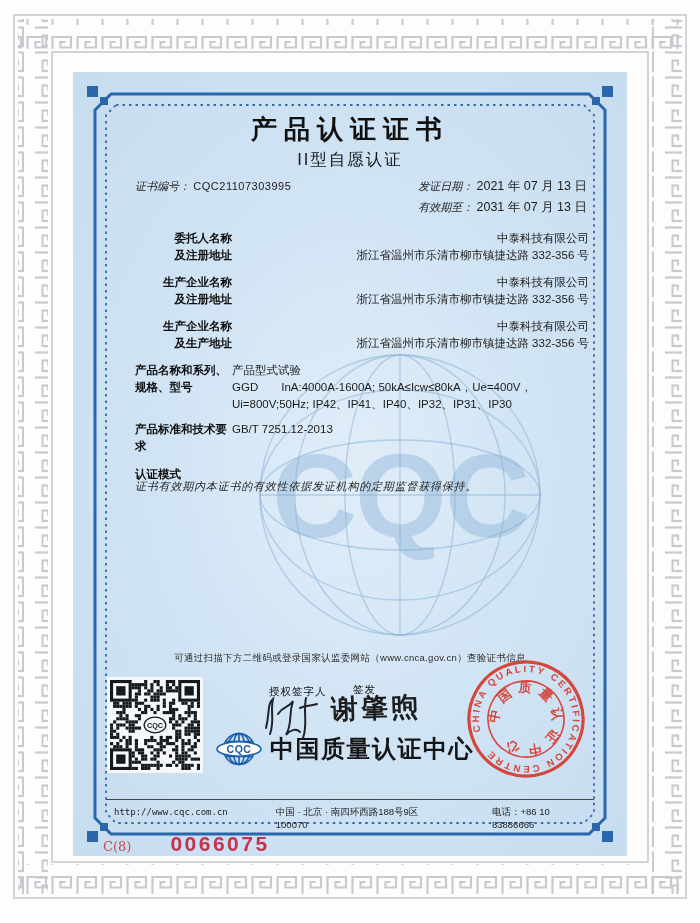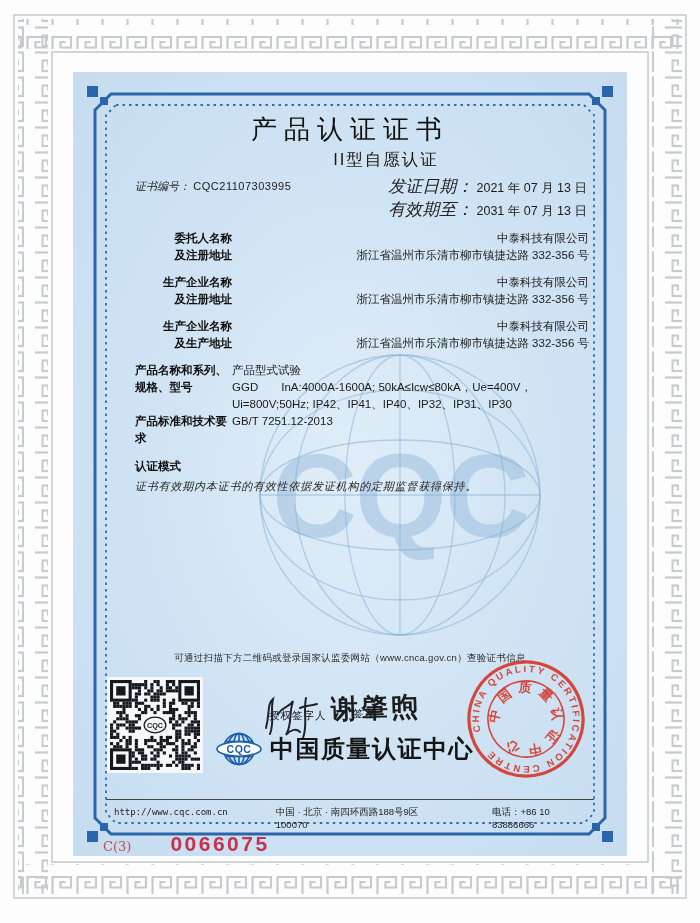--- a/index.html
+++ b/index.html
@@ -12,49 +12,49 @@
   #border-svg{position:absolute;left:0;top:0;}
   
   .panel{
     position:absolute;left:73px;top:72px;width:554px;height:784px;
     background:radial-gradient(ellipse at 50% 50%, #e0edf8 0%, #cfe3f4 55%, #c6dcef 100%);
   }
   .panel > svg.frame{position:absolute;left:0;top:0;}
   .wm{position:absolute;left:177px;top:273px;width:300px;height:300px;pointer-events:none;}
   .title{
     position:absolute;left:0;top:40px;width:100%;text-align:center;
-    font-size:26px;font-weight:400;letter-spacing:7px;color:#101010;
+    font-size:26px;font-weight:700;letter-spacing:7px;color:#101010;
   }
   .subtitle{
     position:absolute;left:0;top:77px;width:100%;text-align:center;
-    font-size:16.5px;font-weight:500;letter-spacing:2px;color:#161616;padding-left:36px;
+    font-size:16.5px;font-weight:500;letter-spacing:2px;color:#161616;
   }
   .certline{position:absolute;left:62px;top:107px;font-size:12px;}
   .certline .kai{font-size:11px;color:#222;}
   .certline .val{font-size:11px;letter-spacing:0.5px;}
   .dates{position:absolute;right:40px;top:104px;text-align:left;line-height:21px;font-size:12px;}
-  .dates .kai{font-size:17px;color:#222;}
+  .dates .kai{font-size:11px;color:#222;}
   .dates .val{font-size:12.5px;}
   .fields{position:absolute;left:62px;right:38px;top:158px;}
   .frow{display:flex;align-items:flex-start;}
   .frow .flab{width:97px;flex:none;font-weight:700;font-size:11.5px;line-height:17px;color:#0d0d0d;}
   .frow .fval{flex:1;font-size:11.5px;line-height:17px;color:#1a1a1a;}
-  .mb10{margin-bottom:10px;text-align:right;} .mb8{} .mb11{margin-bottom:11px;}
+  .mb10{margin-bottom:10px;text-align:right;} .mb8{margin-bottom:8px;} .mb11{margin-bottom:11px;}
   .statements{
     position:absolute;left:62px;right:50px;top:404px;
     font-family:"DejaVu Serif","Liberation Serif",serif;font-style:italic;
     font-size:11px;line-height:22.5px;letter-spacing:0.8px;color:#1f1f1f;
   }
   .verify-note{
     position:absolute;left:0;top:580px;width:100%;text-align:center;
     font-size:9.5px;color:#2a2a2a;letter-spacing:0.3px;
   }
   .qr{position:absolute;left:37px;top:608px;width:90px;height:90px;background:#f5f7f9;
       box-shadow:0 0 0 3px #f5f7f9;}
-  .sig-label{position:absolute;font-size:10.5px;color:#111;letter-spacing:1px;margin-top:24px;}
+  .sig-label{position:absolute;font-size:10.5px;color:#111;letter-spacing:1px;}
   .sig1{position:absolute;left:183px;top:620px;}
   .sig2{
     position:absolute;left:258px;top:618px;font-size:27px;color:#1c1c1c;
     font-family:"DejaVu Serif","Liberation Serif",serif;font-weight:600;
     transform:rotate(-2deg);letter-spacing:3px;
   }
   .brand{position:absolute;left:142px;top:658px;display:flex;align-items:center;gap:7px;}
   .brand .org{font-size:24px;font-weight:600;letter-spacing:1.5px;color:#151515;}
   .stamp{position:absolute;left:392px;top:586px;width:122px;height:122px;
          transform:rotate(-18deg);opacity:0.92;}
@@ -572,16 +572,16 @@
   </svg>
 
   <div class="rule"></div>
   <div class="footer">
     <span class="site">http://www.cqc.com.cn</span>
     <span>中国 · 北京 · 南四环西路188号9区　100070</span>
     <span>电话：+86 10 83886666</span>
   </div>
 
   <div class="serial">
-    <span class="pfx">C(3)</span>
+    <span class="pfx">C(8)</span>
     <span class="num">0066075</span>
   </div>
 </div>
 
 </body></html>

